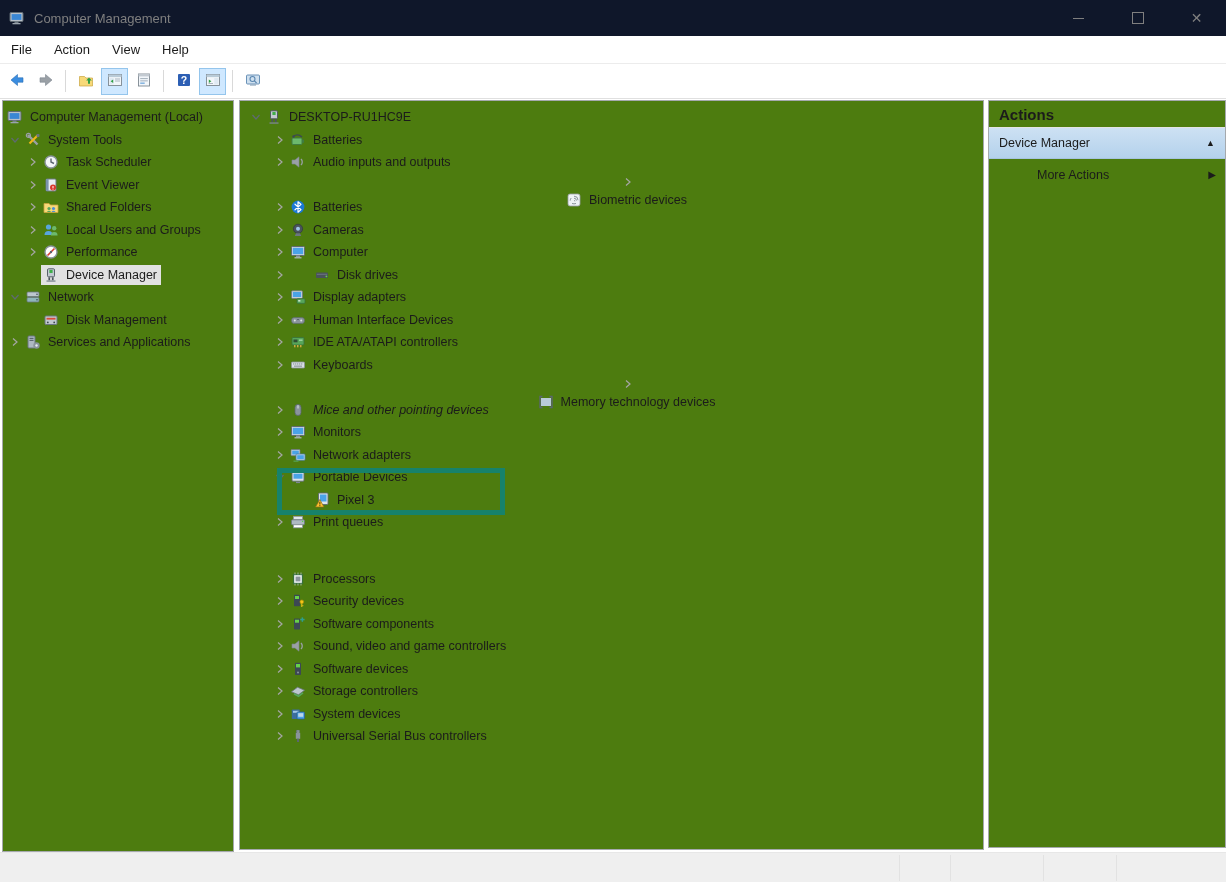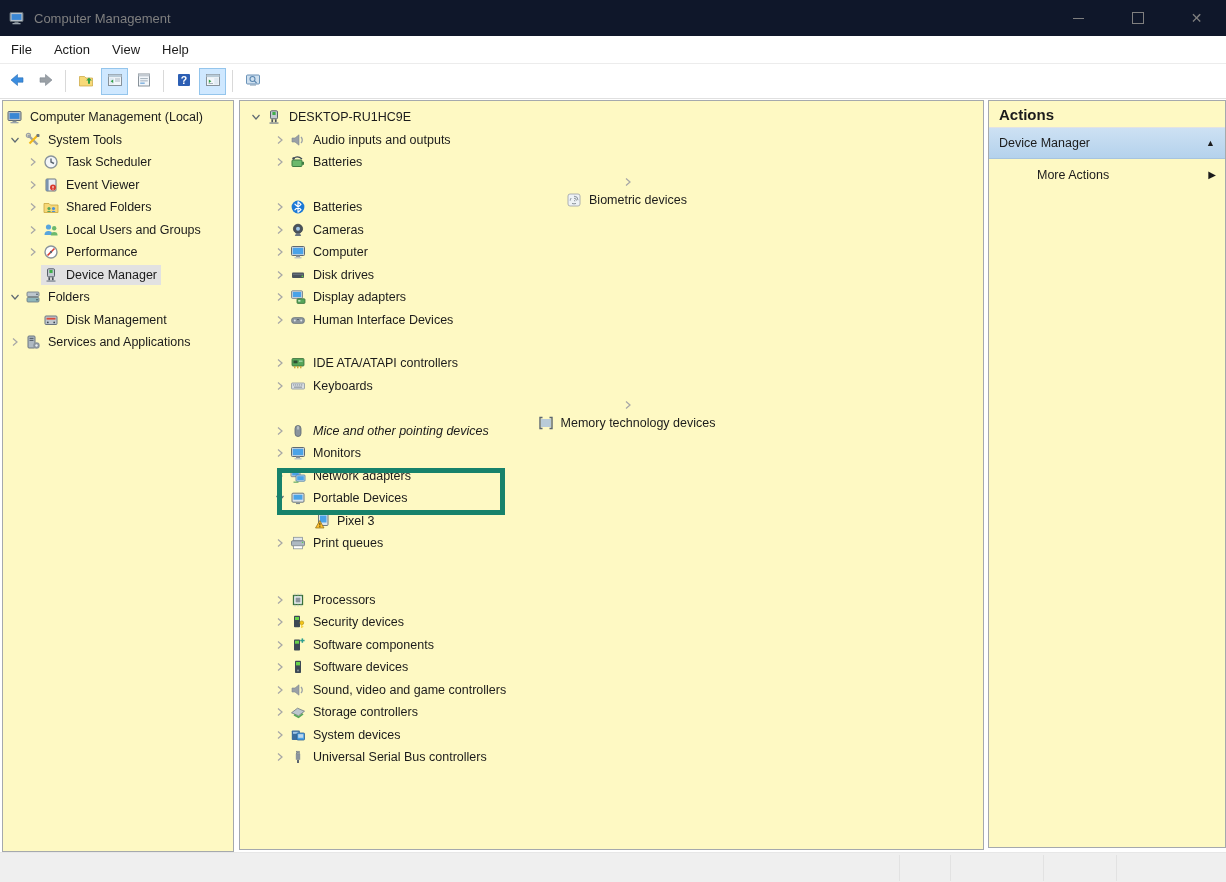--- a/index.html
+++ b/index.html
@@ -20,21 +20,21 @@
   
   .menubar{height:27px;display:flex;align-items:center;padding-left:0;font-size:13px;border-bottom:1px solid #ececec;}
   .menu-item{padding:4px 11px;cursor:default;}
   
   .toolbar{height:34px;display:flex;align-items:center;padding-left:2px;border-bottom:1px solid #e0e0e0;}
   .tb-btn{width:27px;height:27px;display:flex;align-items:center;justify-content:center;margin:0 1px;border:1px solid transparent;box-sizing:border-box;}
   .tb-btn.active{background:#cfe8ff;border-color:#94c5ec;}
   .tb-sep{width:1px;height:22px;background:#d9d9d9;margin:0 5px;flex:none;}
   
   .main{position:absolute;top:100px;left:0;width:1226px;height:752px;}
-  .panel{position:absolute;background:#fef9c3;border:1px solid #a5a9ad;box-sizing:border-box;}
+  .panel{position:absolute;background:#4d7c0f;border:1px solid #a5a9ad;box-sizing:border-box;}
   #left-panel{left:2px;top:0;width:232px;height:752px;overflow:hidden;}
   #center-panel{left:239px;top:0;width:745px;height:750px;overflow:hidden;}
   #right-panel{left:988px;top:0;width:238px;height:748px;overflow:hidden;}
   
   .tree{padding-top:5px;position:relative;}
   .trow{height:22.5px;display:flex;align-items:center;white-space:nowrap;box-sizing:border-box;}
   .chev{width:16px;height:16px;flex:none;display:flex;align-items:center;justify-content:center;}
   .tcontent{display:flex;align-items:center;padding:2px 4px 2px 2px;border-radius:0;}
   .tcontent.selected{background:#e2e2e2;}
   .ticon{width:16px;height:16px;flex:none;margin-right:7px;display:flex;align-items:center;justify-content:center;}
@@ -292,21 +292,21 @@
           </span>
           <span class="tcontent">
             <span class="ticon">
               <svg width="16" height="16" viewBox="0 0 16 16">
                 <rect x="2" y="3" width="12" height="4.5" rx="1" fill="#bcc6cd" stroke="#6b7680" stroke-width="0.8"></rect>
                 <rect x="2" y="8.5" width="12" height="4.5" rx="1" fill="#8fb6ba" stroke="#6b7680" stroke-width="0.8"></rect>
                 <circle cx="12" cy="5.2" r="0.8" fill="#3c4854"></circle>
                 <circle cx="12" cy="10.7" r="0.8" fill="#3c4854"></circle>
               </svg>
             </span>
-            <span class="tlabel">Folders</span>
+            <span class="tlabel">Network</span>
           </span>
         </div>
         <div class="trow" style="padding-left: 22px;">
           <span class="chev"></span>
           <span class="tcontent">
             <span class="ticon">
               <svg width="16" height="16" viewBox="0 0 16 16">
                 <rect x="2" y="4" width="12" height="8.5" rx="1" fill="#c2c9cf" stroke="#6b7680"></rect>
                 <rect x="3.5" y="5.8" width="9" height="1.8" fill="#d84b3a"></rect>
                 <circle cx="4.8" cy="10.4" r="0.9" fill="#3c4854"></circle>
@@ -361,45 +361,45 @@
         </div>
         <div class="trow" style="padding-left: 32px;">
           <span class="chev">
             <svg width="10" height="10" viewBox="0 0 10 10">
               <path d="M3 1.5 L7 5 L3 8.5" fill="none" stroke="#a6a6a6" stroke-width="1.2"></path>
             </svg>
           </span>
           <span class="tcontent">
             <span class="ticon">
               <svg width="16" height="16" viewBox="0 0 16 16">
-                <path d="M2 6 h3 l4 -3.2 v10.4 l-4 -3.2 H2 z" fill="#9aa0a6" stroke="#7d8790" stroke-width="0.6"></path>
-                <path d="M11 5 a4.2 4.2 0 0 1 0 6" stroke="#9aa0a6" fill="none" stroke-width="1.3"></path>
-              </svg>
-            </span>
-            <span class="tlabel">Audio inputs and outputs</span>
-          </span>
-        </div>
-        <div class="trow" style="padding-left: 32px;">
-          <span class="chev">
-            <svg width="10" height="10" viewBox="0 0 10 10">
-              <path d="M3 1.5 L7 5 L3 8.5" fill="none" stroke="#a6a6a6" stroke-width="1.2"></path>
-            </svg>
-          </span>
-          <span class="tcontent">
-            <span class="ticon">
-              <svg width="16" height="16" viewBox="0 0 16 16">
                 <rect x="2" y="6" width="10" height="6.5" rx="1" fill="#6cb96c" stroke="#3f7d42"></rect>
                 <rect x="12" y="7.8" width="2" height="3" fill="#3f7d42"></rect>
                 <path d="M3.5 4.5 q4 -3.5 8.5 0.5" stroke="#3c4854" fill="none" stroke-width="1.4"></path>
                 <circle cx="3.5" cy="4.5" r="1.2" fill="#3c4854"></circle>
               </svg>
             </span>
             <span class="tlabel">Batteries</span>
           </span>
         </div>
+        <div class="trow" style="padding-left: 32px;">
+          <span class="chev">
+            <svg width="10" height="10" viewBox="0 0 10 10">
+              <path d="M3 1.5 L7 5 L3 8.5" fill="none" stroke="#a6a6a6" stroke-width="1.2"></path>
+            </svg>
+          </span>
+          <span class="tcontent">
+            <span class="ticon">
+              <svg width="16" height="16" viewBox="0 0 16 16">
+                <path d="M2 6 h3 l4 -3.2 v10.4 l-4 -3.2 H2 z" fill="#9aa0a6" stroke="#7d8790" stroke-width="0.6"></path>
+                <path d="M11 5 a4.2 4.2 0 0 1 0 6" stroke="#9aa0a6" fill="none" stroke-width="1.3"></path>
+              </svg>
+            </span>
+            <span class="tlabel">Audio inputs and outputs</span>
+          </span>
+        </div>
         <div class="trow" style="padding-left: 32px; flex-direction: column;">
           <span class="chev">
             <svg width="10" height="10" viewBox="0 0 10 10">
               <path d="M3 1.5 L7 5 L3 8.5" fill="none" stroke="#a6a6a6" stroke-width="1.2"></path>
             </svg>
           </span>
           <span class="tcontent">
             <span class="ticon">
               <svg width="16" height="16" viewBox="0 0 16 16">
                 <rect x="2" y="2" width="12" height="12" rx="2" fill="#eef2f5" stroke="#9aa0a6" stroke-width="0.8"></rect>
@@ -453,21 +453,21 @@
               <svg width="16" height="16" viewBox="0 0 16 16">
                 <rect x="1.5" y="2.5" width="13" height="9" rx="1" fill="#cfd6dd" stroke="#5f6a72"></rect>
                 <rect x="2.8" y="3.8" width="10.4" height="6.4" fill="#4aa3e8"></rect>
                 <rect x="6" y="11.5" width="4" height="1.6" fill="#8a949c"></rect>
                 <rect x="4.5" y="13.2" width="7" height="1.2" fill="#b3bcc4"></rect>
               </svg>
             </span>
             <span class="tlabel">Computer</span>
           </span>
         </div>
-        <div class="trow" style="padding-left: 32px;">
+        <div class="trow" style="padding-left: 32px; gap: 24px;">
           <span class="chev">
             <svg width="10" height="10" viewBox="0 0 10 10">
               <path d="M3 1.5 L7 5 L3 8.5" fill="none" stroke="#a6a6a6" stroke-width="1.2"></path>
             </svg>
           </span>
           <span class="tcontent">
             <span class="ticon">
               <svg width="16" height="16" viewBox="0 0 16 16">
                 <rect x="2" y="5.5" width="12" height="5.5" rx="1" fill="#4a535c"></rect>
                 <rect x="2.8" y="6.8" width="10.4" height="1" fill="#6b7680"></rect>
@@ -506,21 +506,21 @@
               <svg width="16" height="16" viewBox="0 0 16 16">
                 <rect x="1.5" y="5.5" width="13" height="6" rx="2.8" fill="#8a949c" stroke="#5b6670" stroke-width="0.6"></rect>
                 <circle cx="4.8" cy="8.4" r="1" fill="#dfe5ea"></circle>
                 <circle cx="11.2" cy="8.4" r="1" fill="#dfe5ea"></circle>
                 <rect x="7" y="7" width="2" height="1" fill="#5b6670"></rect>
               </svg>
             </span>
             <span class="tlabel">Human Interface Devices</span>
           </span>
         </div>
-        <div class="trow" style="padding-left: 32px; margin-top: 21px;">
+        <div class="trow" style="padding-left: 32px;">
           <span class="chev">
             <svg width="10" height="10" viewBox="0 0 10 10">
               <path d="M3 1.5 L7 5 L3 8.5" fill="none" stroke="#a6a6a6" stroke-width="1.2"></path>
             </svg>
           </span>
           <span class="tcontent">
             <span class="ticon">
               <svg width="16" height="16" viewBox="0 0 16 16">
                 <rect x="2" y="3.5" width="12" height="7.5" rx="1" fill="#57a65a" stroke="#38703b" stroke-width="0.8"></rect>
                 <rect x="3.5" y="5.5" width="4" height="2.8" fill="#2f4f33"></rect>
@@ -738,42 +738,42 @@
         </div>
         <div class="trow" style="padding-left: 32px;">
           <span class="chev">
             <svg width="10" height="10" viewBox="0 0 10 10">
               <path d="M3 1.5 L7 5 L3 8.5" fill="none" stroke="#a6a6a6" stroke-width="1.2"></path>
             </svg>
           </span>
           <span class="tcontent">
             <span class="ticon">
               <svg width="16" height="16" viewBox="0 0 16 16">
+                <path d="M2 6 h3 l4 -3.2 v10.4 l-4 -3.2 H2 z" fill="#9aa0a6" stroke="#7d8790" stroke-width="0.6"></path>
+                <path d="M11 5 a4.2 4.2 0 0 1 0 6" stroke="#9aa0a6" fill="none" stroke-width="1.3"></path>
+              </svg>
+            </span>
+            <span class="tlabel">Sound, video and game controllers</span>
+          </span>
+        </div>
+        <div class="trow" style="padding-left: 32px;">
+          <span class="chev">
+            <svg width="10" height="10" viewBox="0 0 10 10">
+              <path d="M3 1.5 L7 5 L3 8.5" fill="none" stroke="#a6a6a6" stroke-width="1.2"></path>
+            </svg>
+          </span>
+          <span class="tcontent">
+            <span class="ticon">
+              <svg width="16" height="16" viewBox="0 0 16 16">
                 <rect x="5" y="1.8" width="6" height="12.2" rx="0.8" fill="#3c4854"></rect>
                 <rect x="6" y="3" width="4" height="3.4" fill="#67d24a"></rect>
                 <circle cx="8" cy="11.6" r="1" fill="#8a949c"></circle>
               </svg>
             </span>
             <span class="tlabel">Software devices</span>
-          </span>
-        </div>
-        <div class="trow" style="padding-left: 32px;">
-          <span class="chev">
-            <svg width="10" height="10" viewBox="0 0 10 10">
-              <path d="M3 1.5 L7 5 L3 8.5" fill="none" stroke="#a6a6a6" stroke-width="1.2"></path>
-            </svg>
-          </span>
-          <span class="tcontent">
-            <span class="ticon">
-              <svg width="16" height="16" viewBox="0 0 16 16">
-                <path d="M2 6 h3 l4 -3.2 v10.4 l-4 -3.2 H2 z" fill="#9aa0a6" stroke="#7d8790" stroke-width="0.6"></path>
-                <path d="M11 5 a4.2 4.2 0 0 1 0 6" stroke="#9aa0a6" fill="none" stroke-width="1.3"></path>
-              </svg>
-            </span>
-            <span class="tlabel">Sound, video and game controllers</span>
           </span>
         </div>
         <div class="trow" style="padding-left: 32px;">
           <span class="chev">
             <svg width="10" height="10" viewBox="0 0 10 10">
               <path d="M3 1.5 L7 5 L3 8.5" fill="none" stroke="#a6a6a6" stroke-width="1.2"></path>
             </svg>
           </span>
           <span class="tcontent">
             <span class="ticon">

